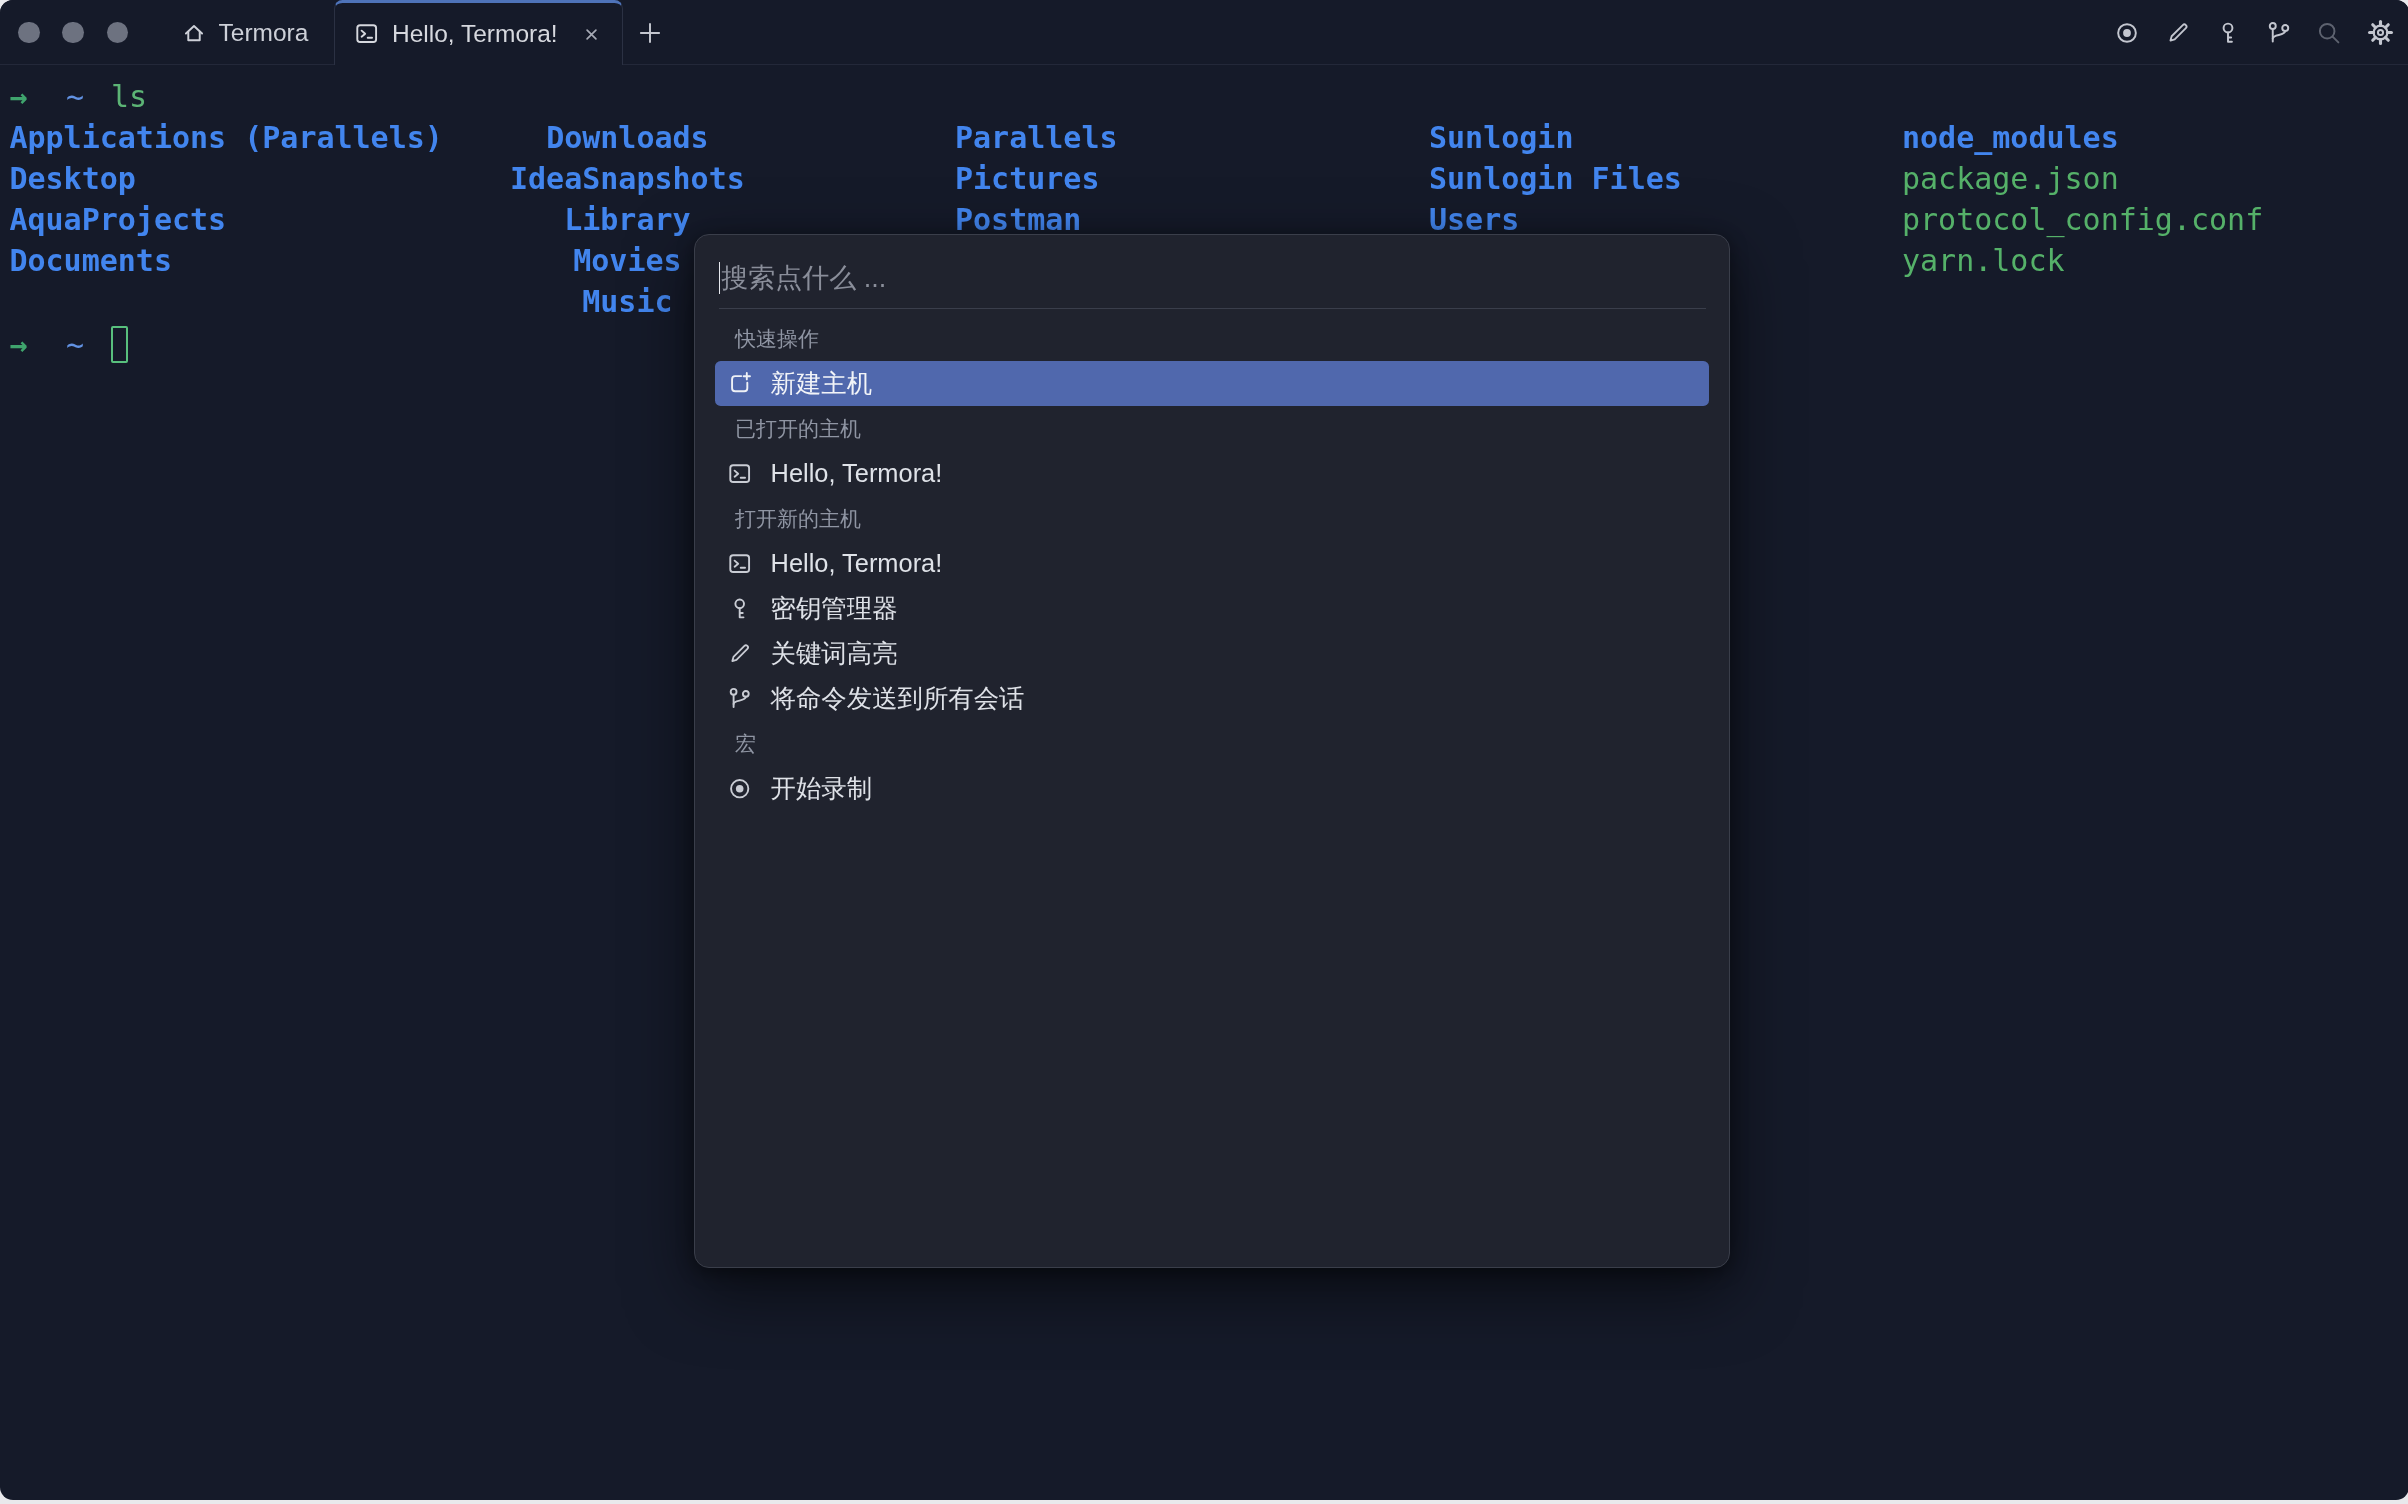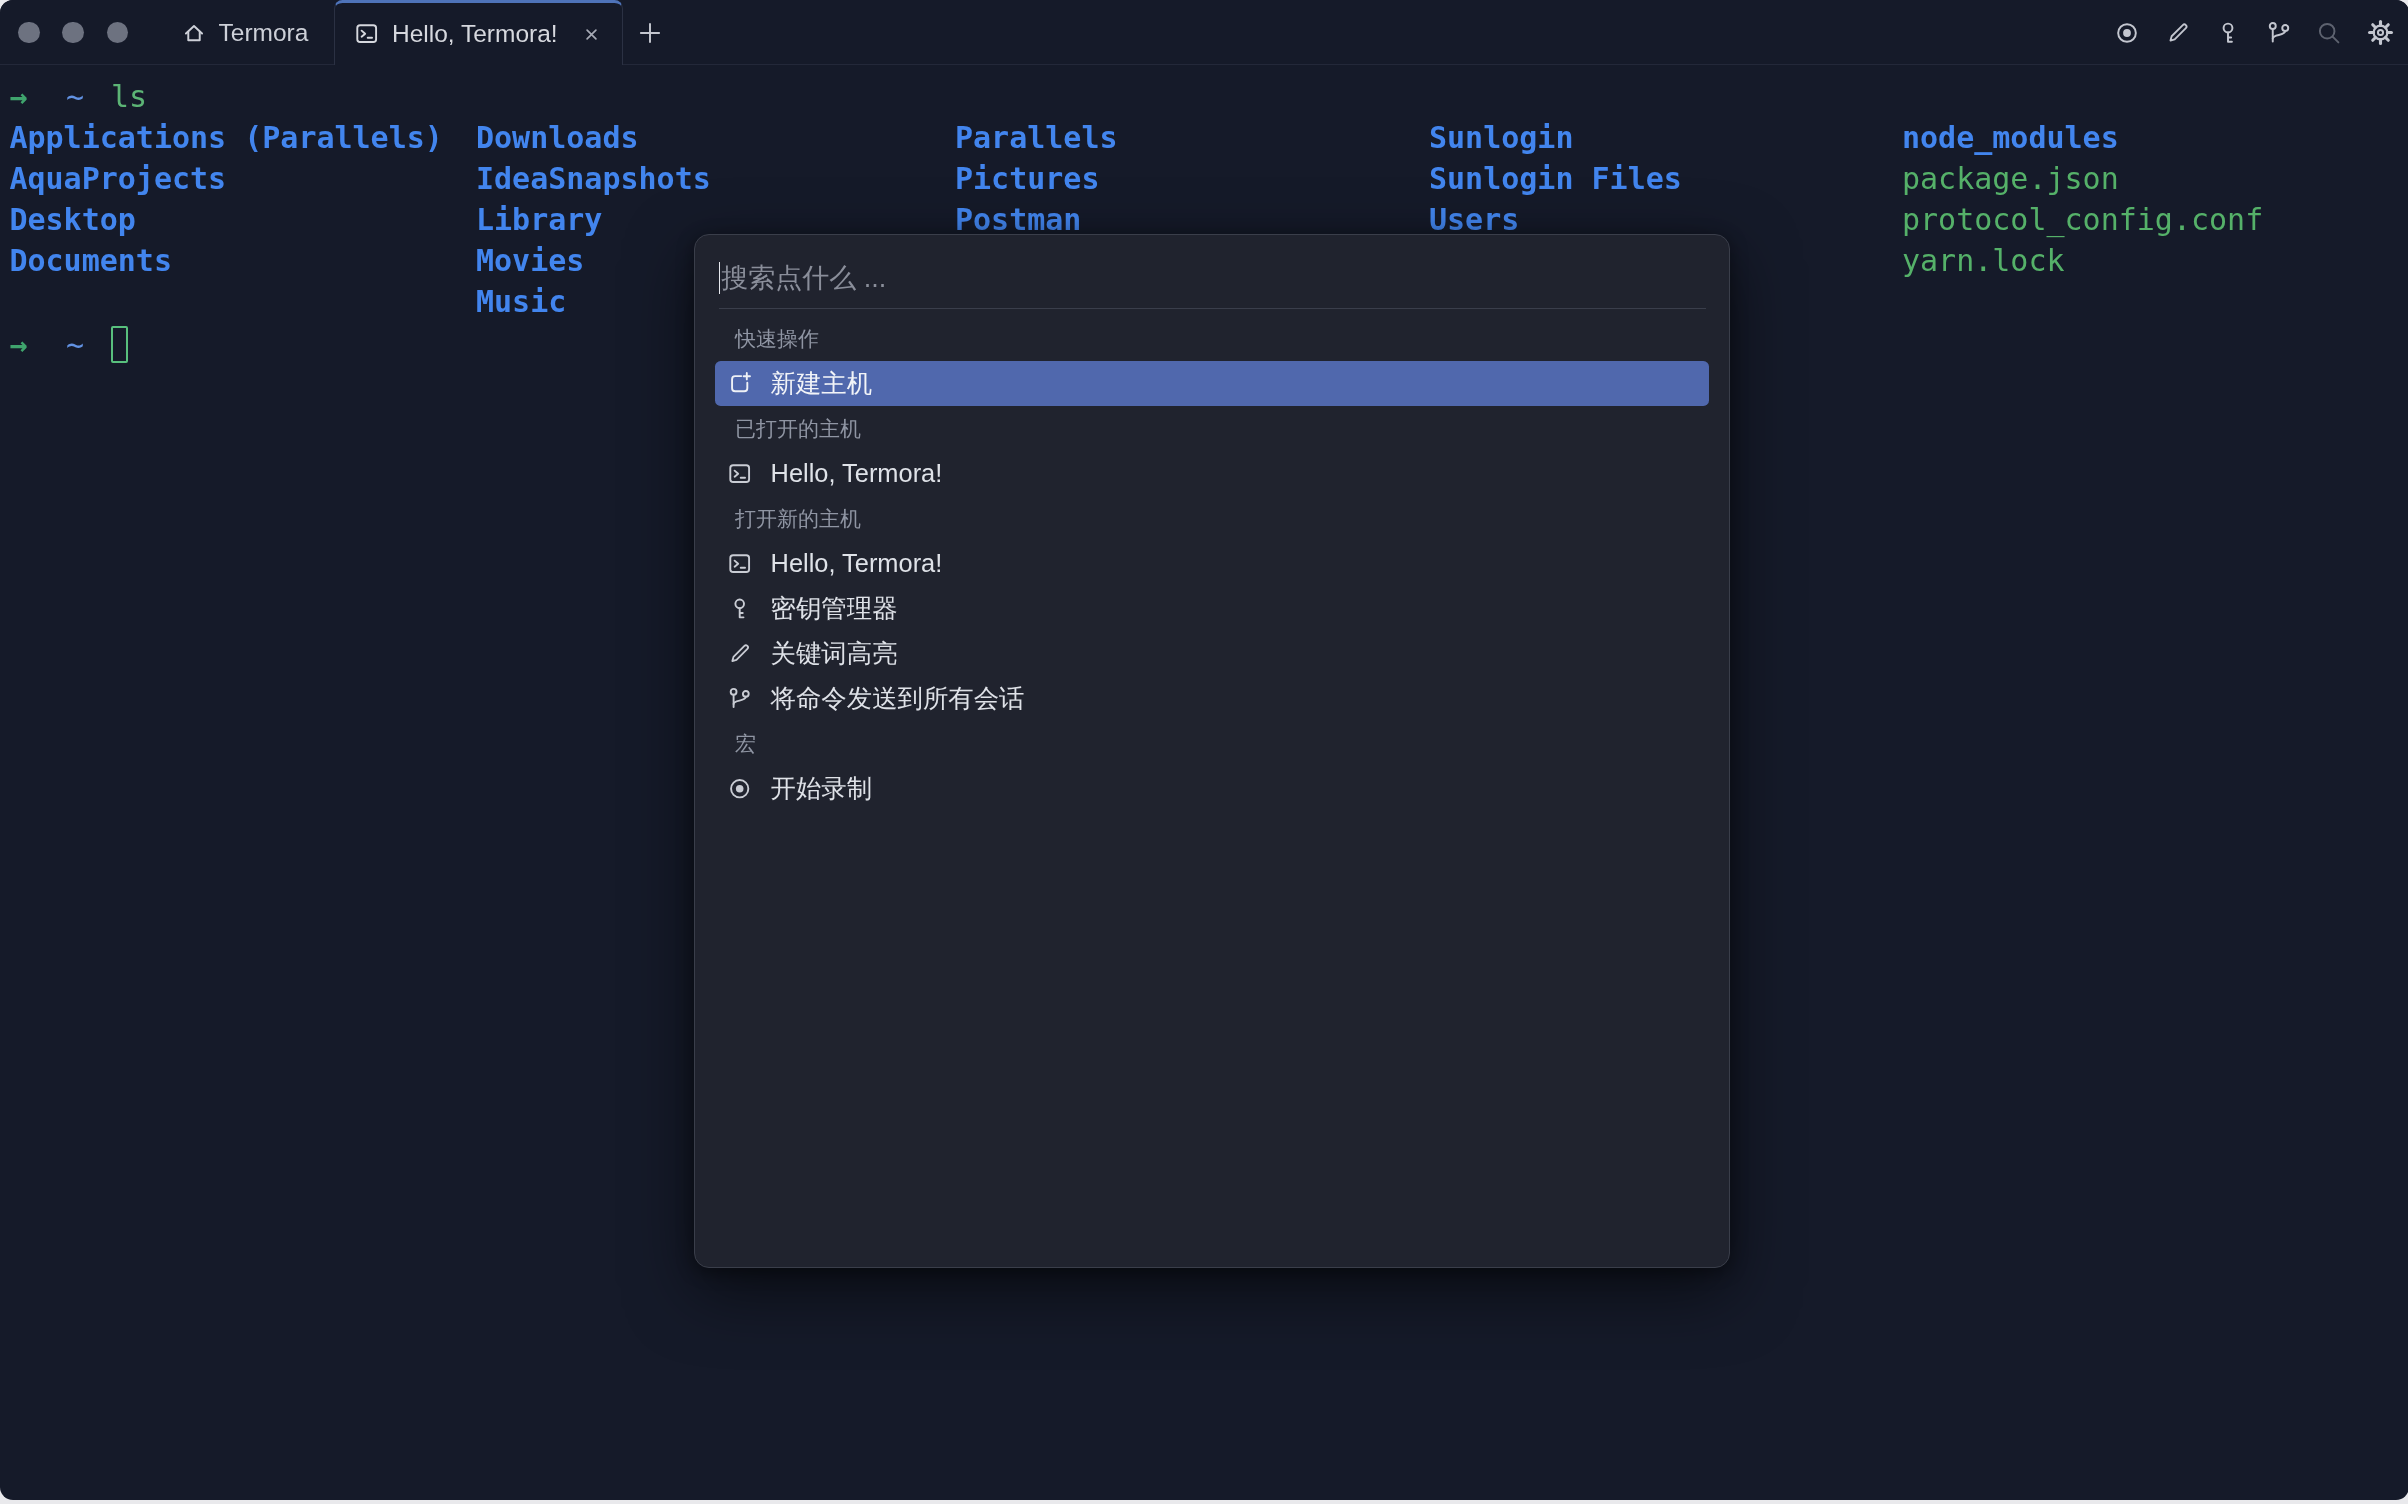--- a/index.html
+++ b/index.html
@@ -53,21 +53,21 @@
     font-size:30px; line-height:41px; padding-top:11.3px;
   }
   .pline { position:relative; height:41px; }
   .p-arrow { position:absolute; left:9.4px; color:#3fa46d; font-weight:bold; }
   .p-path  { position:absolute; left:66px; color:#6292e3; }
   .p-cmd   { position:absolute; left:111px; color:#5cb475; }
   .cursor  { position:absolute; left:111px; top:1.9px; width:17px; height:37px;
     border:2.8px solid #58c07d; border-radius:1.9px; }
   .listing { position:relative; height:207px; }
   .lcol { position:absolute; top:0; }
-  .lcol.c1 { left:9.4px; }  .lcol.c2 { left:476px; } .lcol.c3 { left:955px; }
+  .lcol.c1 { left:9.4px; }  .lcol.c2 { left:510px;text-align:center; } .lcol.c3 { left:955px; }
   .lcol.c4 { left:1429px; } .lcol.c5 { left:1902px; }
   .dir  { color:#4285ee; font-weight:bold; }
   .file { color:#55b169; }
   
   .palette {
     position:absolute; left:694px; top:234px; width:1036px; height:1034px;
     background:#20232e; border:0.9px solid #3a3e4a; border-radius:15px;
     box-shadow:0 22.6px 66px rgba(0,0,0,.55), 0 3.8px 17px rgba(0,0,0,.4);
     z-index:10; overflow:hidden;
   }
@@ -191,22 +191,22 @@
   <div class="term">
     <div class="pline">
       <span class="p-arrow">→</span>
       <span class="p-path">~</span>
       <span class="p-cmd">ls</span>
     </div>
 
     <div class="listing">
       <div class="lcol c1">
         <div class="dir">Applications (Parallels)</div>
+        <div class="dir">Desktop</div>
         <div class="dir">AquaProjects</div>
-        <div class="dir">Desktop</div>
         <div class="dir">Documents</div>
       </div>
       <div class="lcol c2">
         <div class="dir">Downloads</div>
         <div class="dir">IdeaSnapshots</div>
         <div class="dir">Library</div>
         <div class="dir">Movies</div>
         <div class="dir">Music</div>
       </div>
       <div class="lcol c3">

